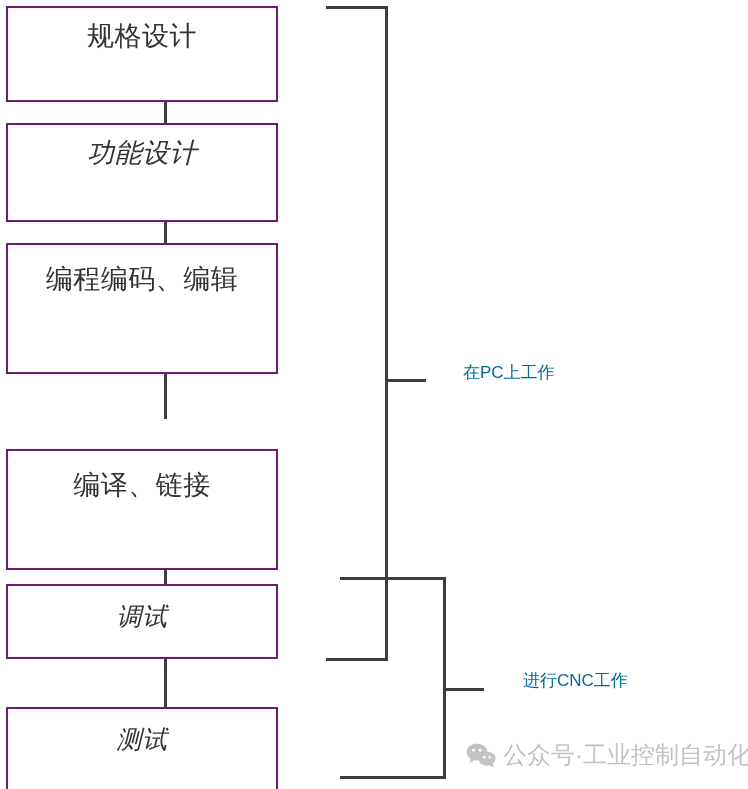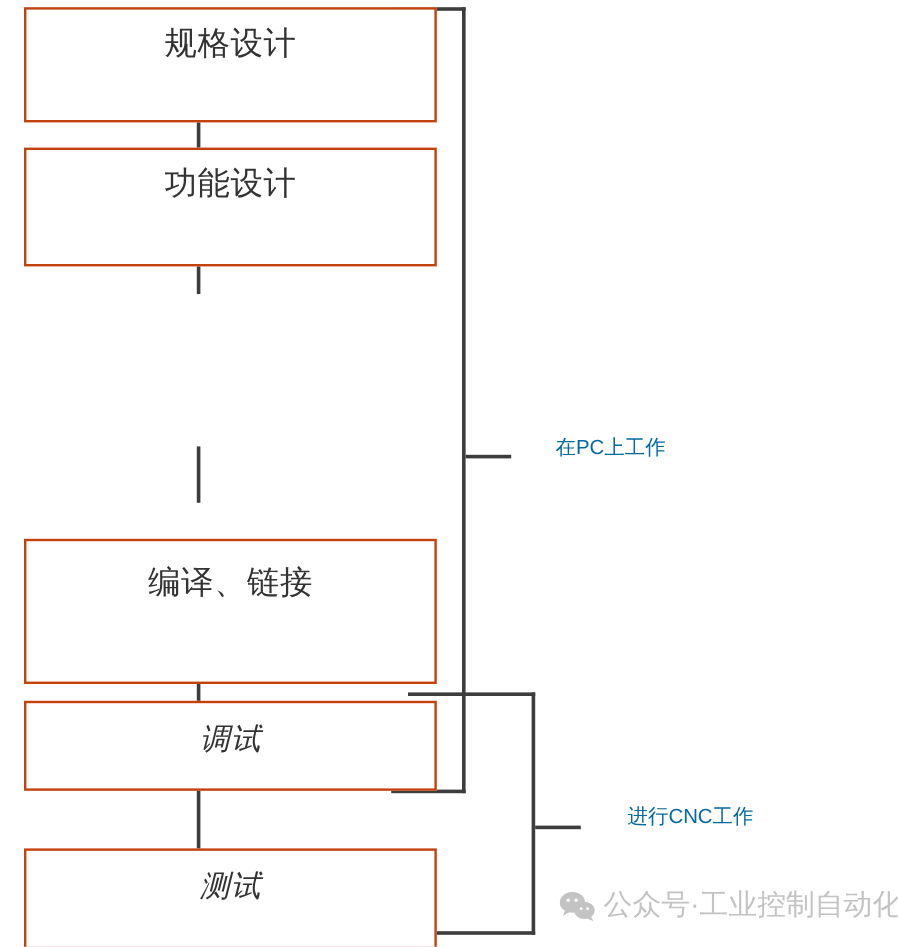--- a/index.html
+++ b/index.html
@@ -16,39 +16,39 @@
   #canvas {
     position: relative;
     width: 748px;
     height: 789px;
     background: #ffffff;
   }
 
   
   .pbox {
     position: absolute;
-    left: 20px;
-    width: 344px;
+    left: 6px;
+    width: 272px;
     box-sizing: border-box;
-    border: 2px solid #c2410c;
+    border: 2px solid #701a75;
     background: #ffffff;
     z-index: 3;
   }
   .pbox-label {
     display: block;
     text-align: center;
     color: #333333;
     font-size: 27px;
     line-height: 1.05;
     letter-spacing: 0.5px;
     white-space: nowrap;
     padding-top: 14px;
   }
   .pbox.b1 { top: 6px;   height: 96px; }
-  .pbox.b2 { top: 123px; height: 99px; }
+  .pbox.b2 { top: 123px; height: 99px; font-style: italic; }
   .pbox.b3 { top: 243px; height: 131px; }
   .pbox.b4 { top: 417px; height: 121px; margin-top: 32px; }
   .pbox.b5 { top: 584px; height: 75px; }
   .pbox.b6 { top: 707px; height: 84px; }
 
   .pbox.b3 .pbox-label,
   .pbox.b4 .pbox-label { padding-top: 20px; }
   .pbox.b5 .pbox-label,
   .pbox.b6 .pbox-label { padding-top: 17px; font-size: 25px; font-style: italic; }
 
@@ -179,20 +179,23 @@
 </head>
 <body>
 
 <div id="canvas">
 
   <div class="pbox b1">
     <span class="pbox-label">规格设计</span>
   </div>
   <div class="pbox b2">
     <span class="pbox-label">功能设计</span>
+  </div>
+  <div class="pbox b3">
+    <span class="pbox-label">编程编码、编辑</span>
   </div>
   <div class="pbox b4">
     <span class="pbox-label">编译、链接</span>
   </div>
   <div class="pbox b5">
     <span class="pbox-label">调试</span>
   </div>
   <div class="pbox b6">
     <span class="pbox-label">测试</span>
   </div>

